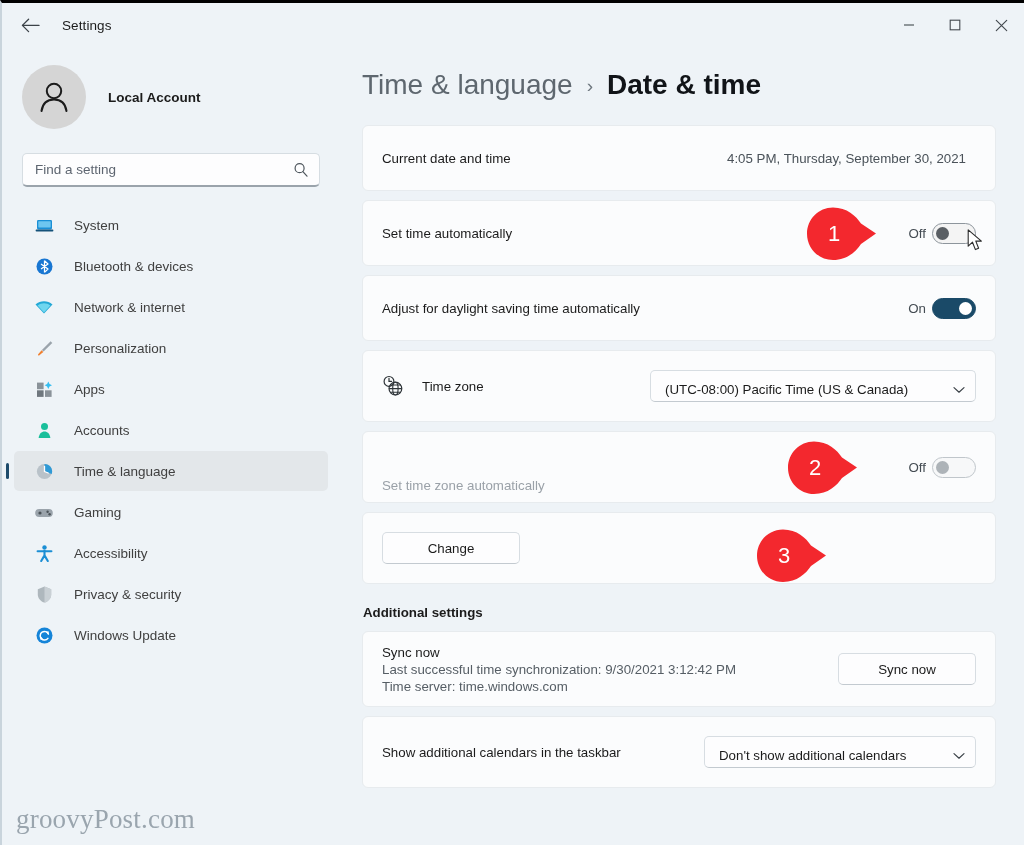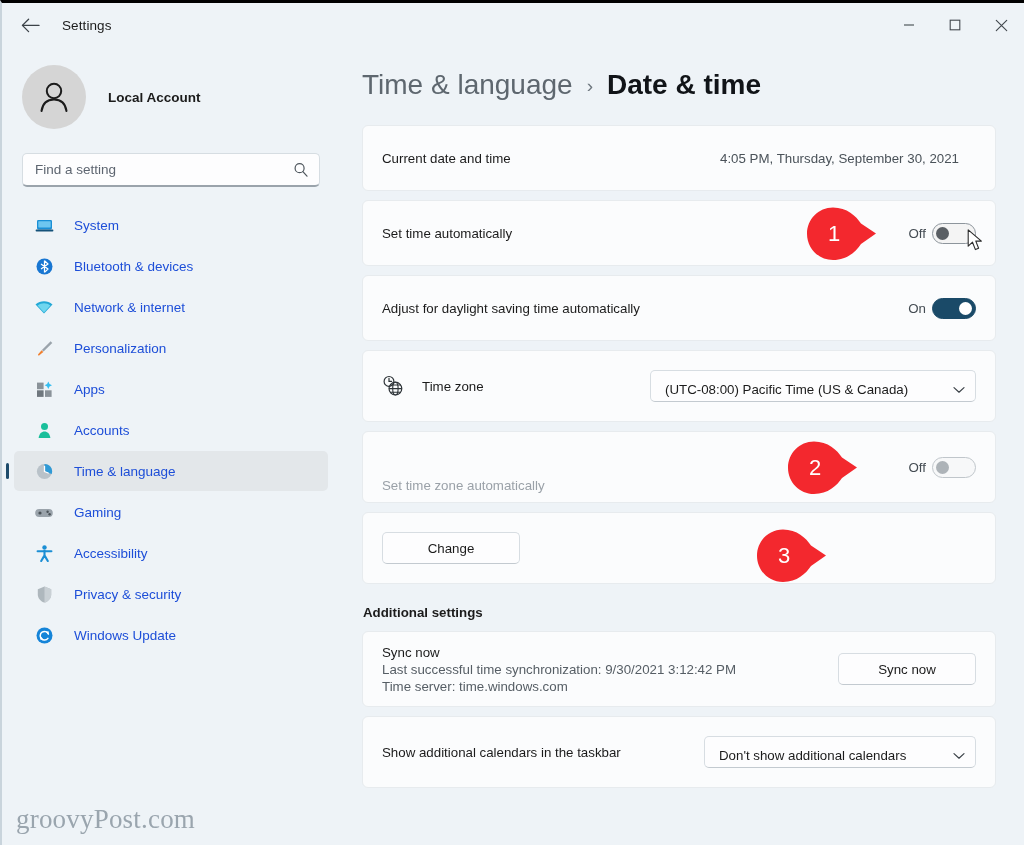--- a/index.html
+++ b/index.html
@@ -92,21 +92,21 @@
   .nav-item.selected::before {
     content: ""; position: absolute; left: -8px; top: 50%;
     transform: translateY(-50%);
     width: 3px; height: 16px; border-radius: 2px; background: #1e4b6b;
   }
   .nav-icon {
     width: 20px; height: 20px; flex: none;
     display: flex; align-items: center; justify-content: center;
   }
   .nav-label {
-    margin-left: 20px; font-size: 13.5px; color: #1d4ed8;
+    margin-left: 20px; font-size: 13.5px; color: #404040;
     white-space: nowrap;
   }
 
   #watermark {
     position: absolute; left: 14px; bottom: 10px;
     font-family: "Liberation Serif", serif;
     font-size: 27px; color: #9aa5ae;
     letter-spacing: .2px;
   }
 
@@ -142,21 +142,21 @@
     position: relative;
   }
   .card.tall { min-height: 72px; }
   .card-label {
     font-size: 13.3px; color: #1b1b1b;
     flex: 1 1 auto;
   }
   .card-label.dim { color: #9aa1a8; margin-top: 36px; }
   .card-value {
     font-size: 13.3px; color: #4a5259;
-    margin-right: 17px;
+    margin-right: 10px;
   }
   .row-left { display: flex; align-items: center; flex: 1 1 auto; }
   .row-icon {
     width: 22px; height: 22px; flex: none; margin-right: 18px;
     display: flex; align-items: center; justify-content: center;
   }
   .right-group {
     display: flex; align-items: center; gap: 6px; flex: none;
   }
 

